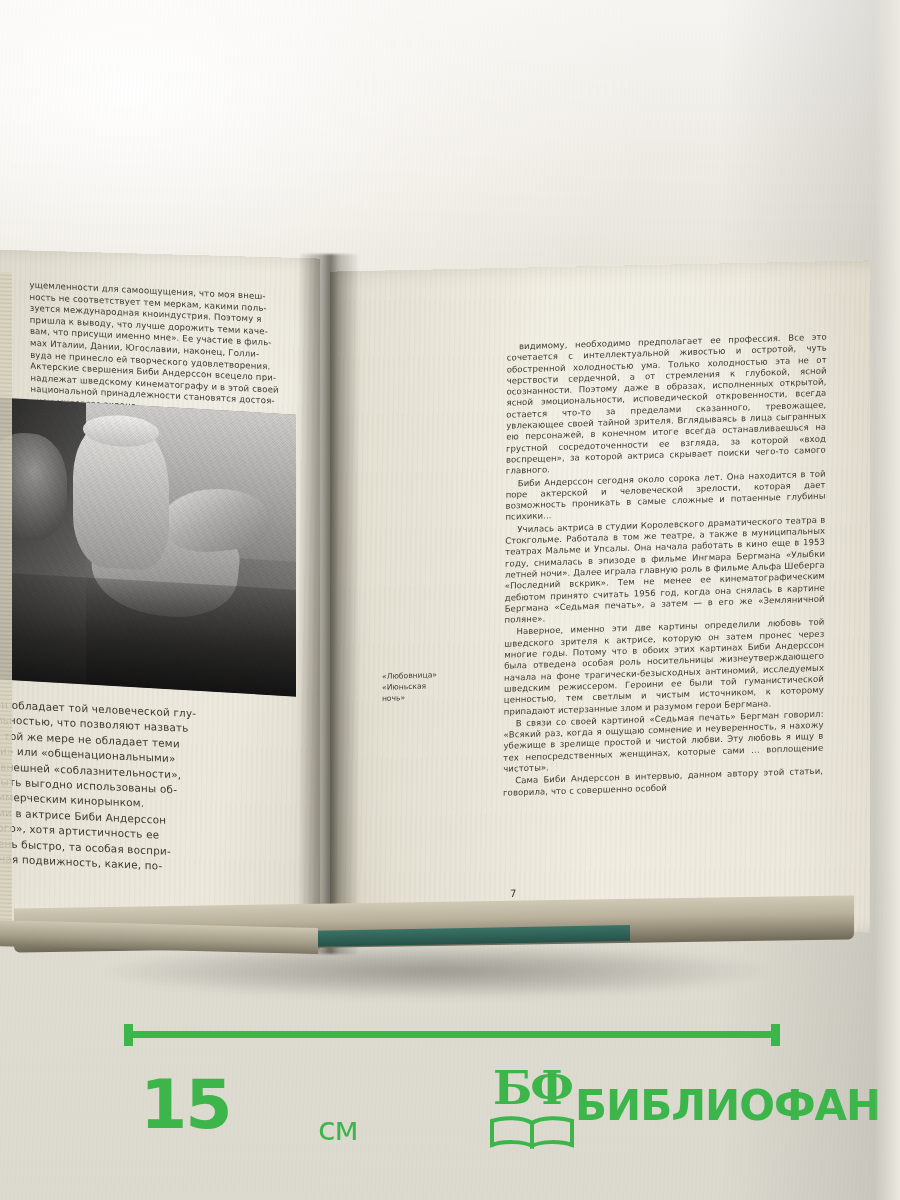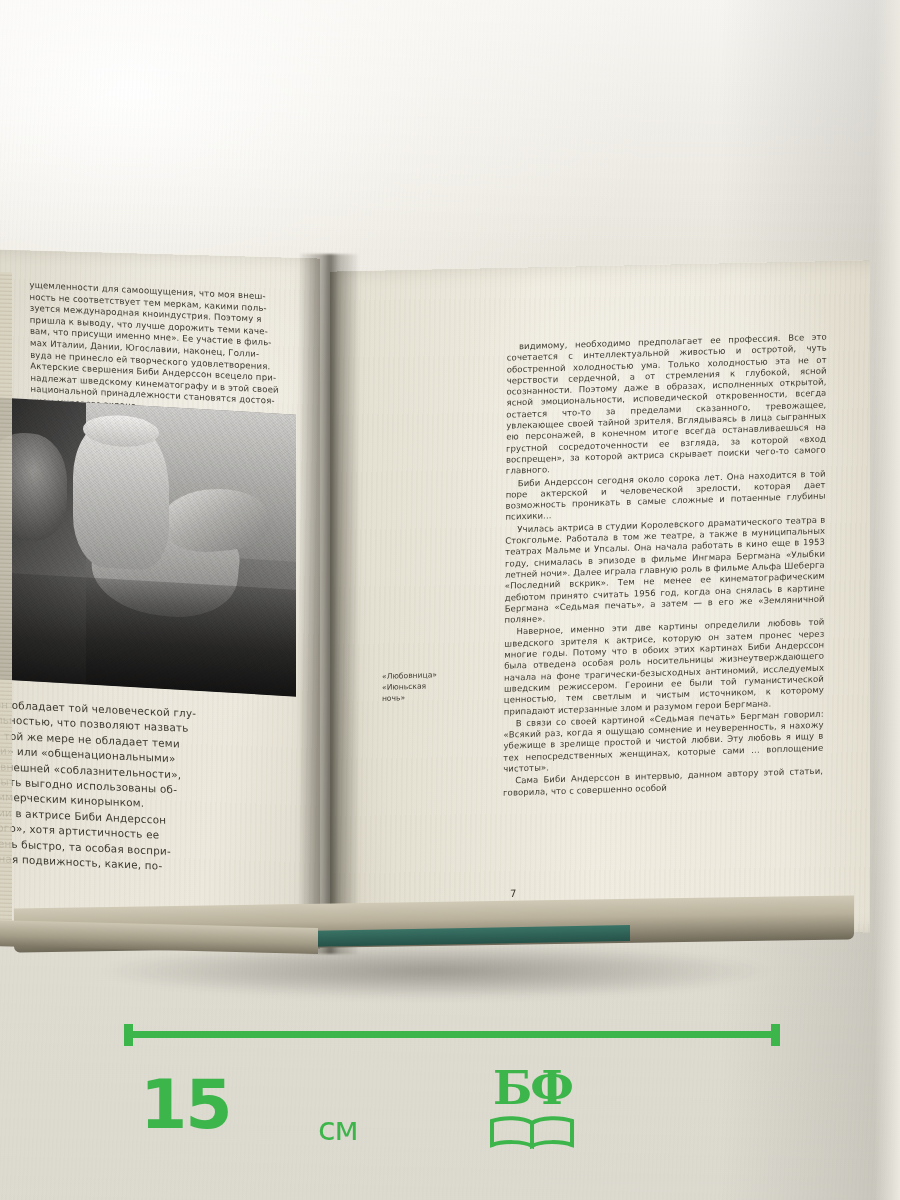--- a/index.html
+++ b/index.html
@@ -471,16 +471,17 @@
 
   <div class="brand">
     <div class="brand-logo">
       <div class="brand-letters">БФ</div>
       <svg class="brand-book" viewBox="0 0 86 34">
         <path d="M43 8 C34 2, 14 2, 3 6 L3 30 C14 26, 34 26, 43 31 Z" fill="none" stroke="#3cb54a" stroke-width="4"></path>
         <path d="M43 8 C52 2, 72 2, 83 6 L83 30 C72 26, 52 26, 43 31 Z" fill="none" stroke="#3cb54a" stroke-width="4"></path>
         <line x1="43" y1="8" x2="43" y2="31" stroke="#3cb54a" stroke-width="4"></line>
       </svg>
     </div>
+    <div class="brand-name">БИБЛИОФАН</div>
   </div>
 
   <div class="clip-right"></div>
 </div>
 
 </body></html>

